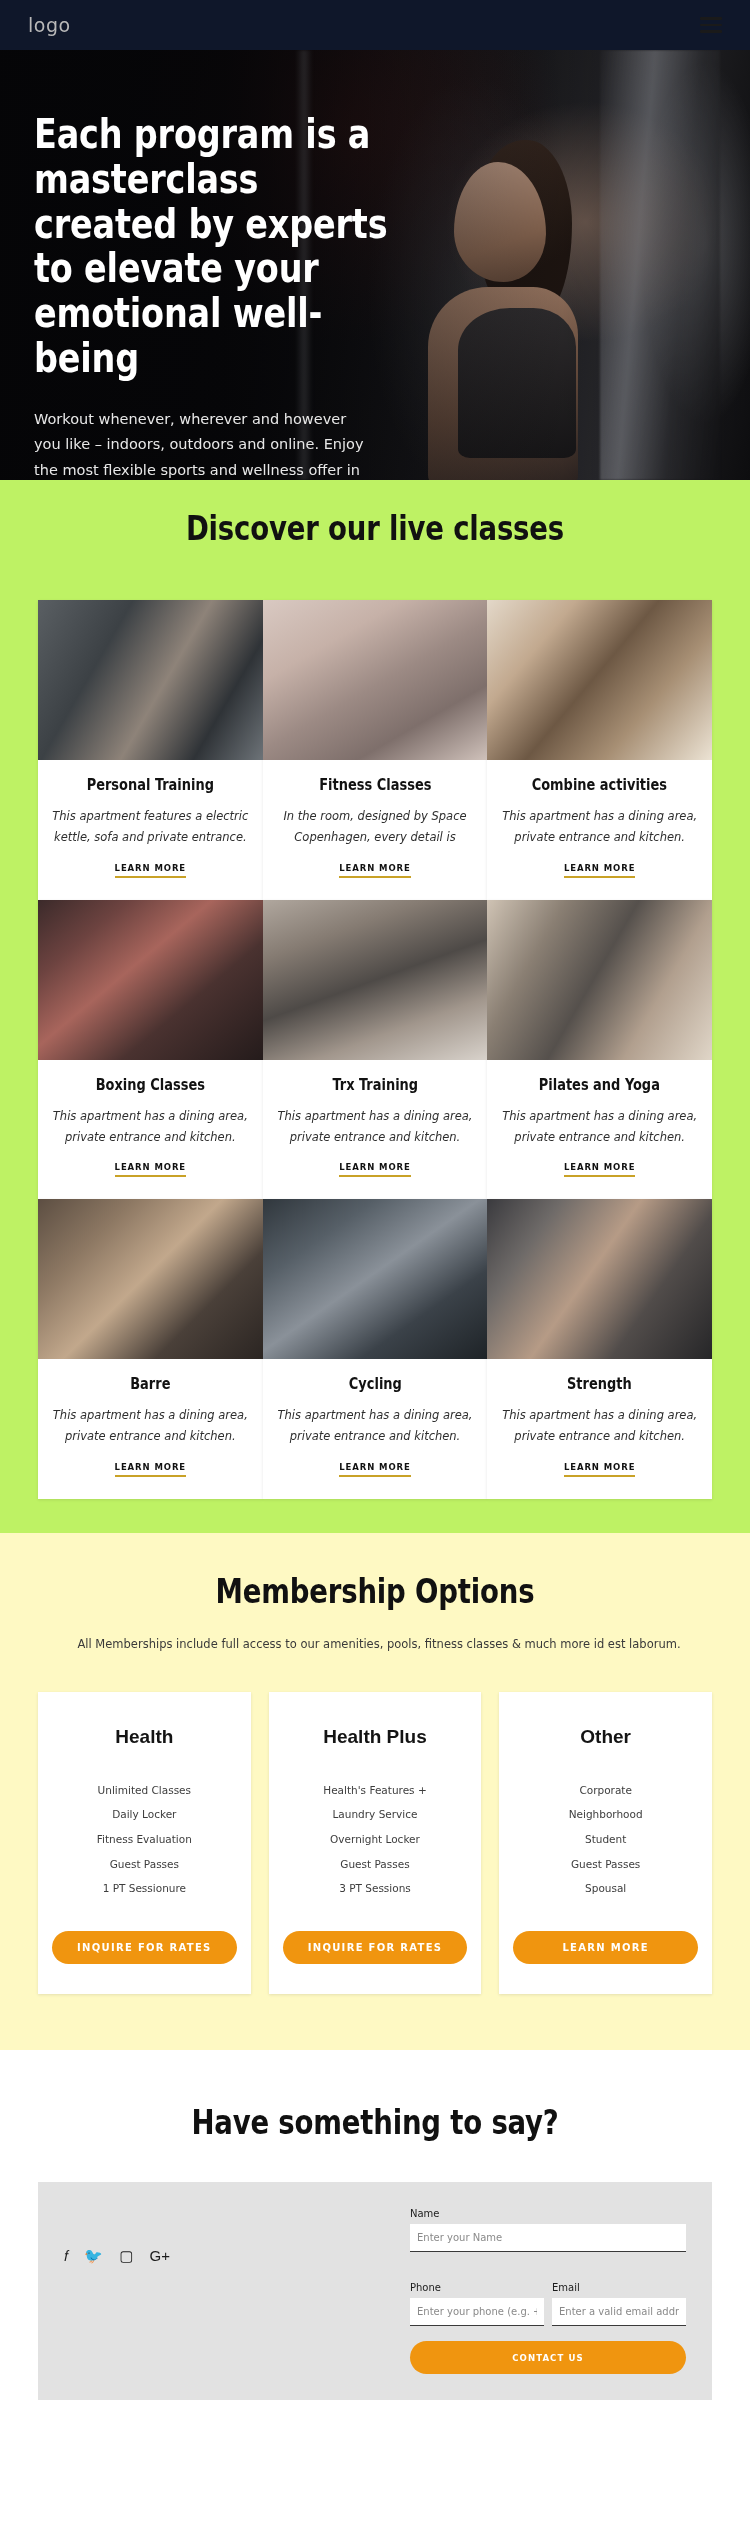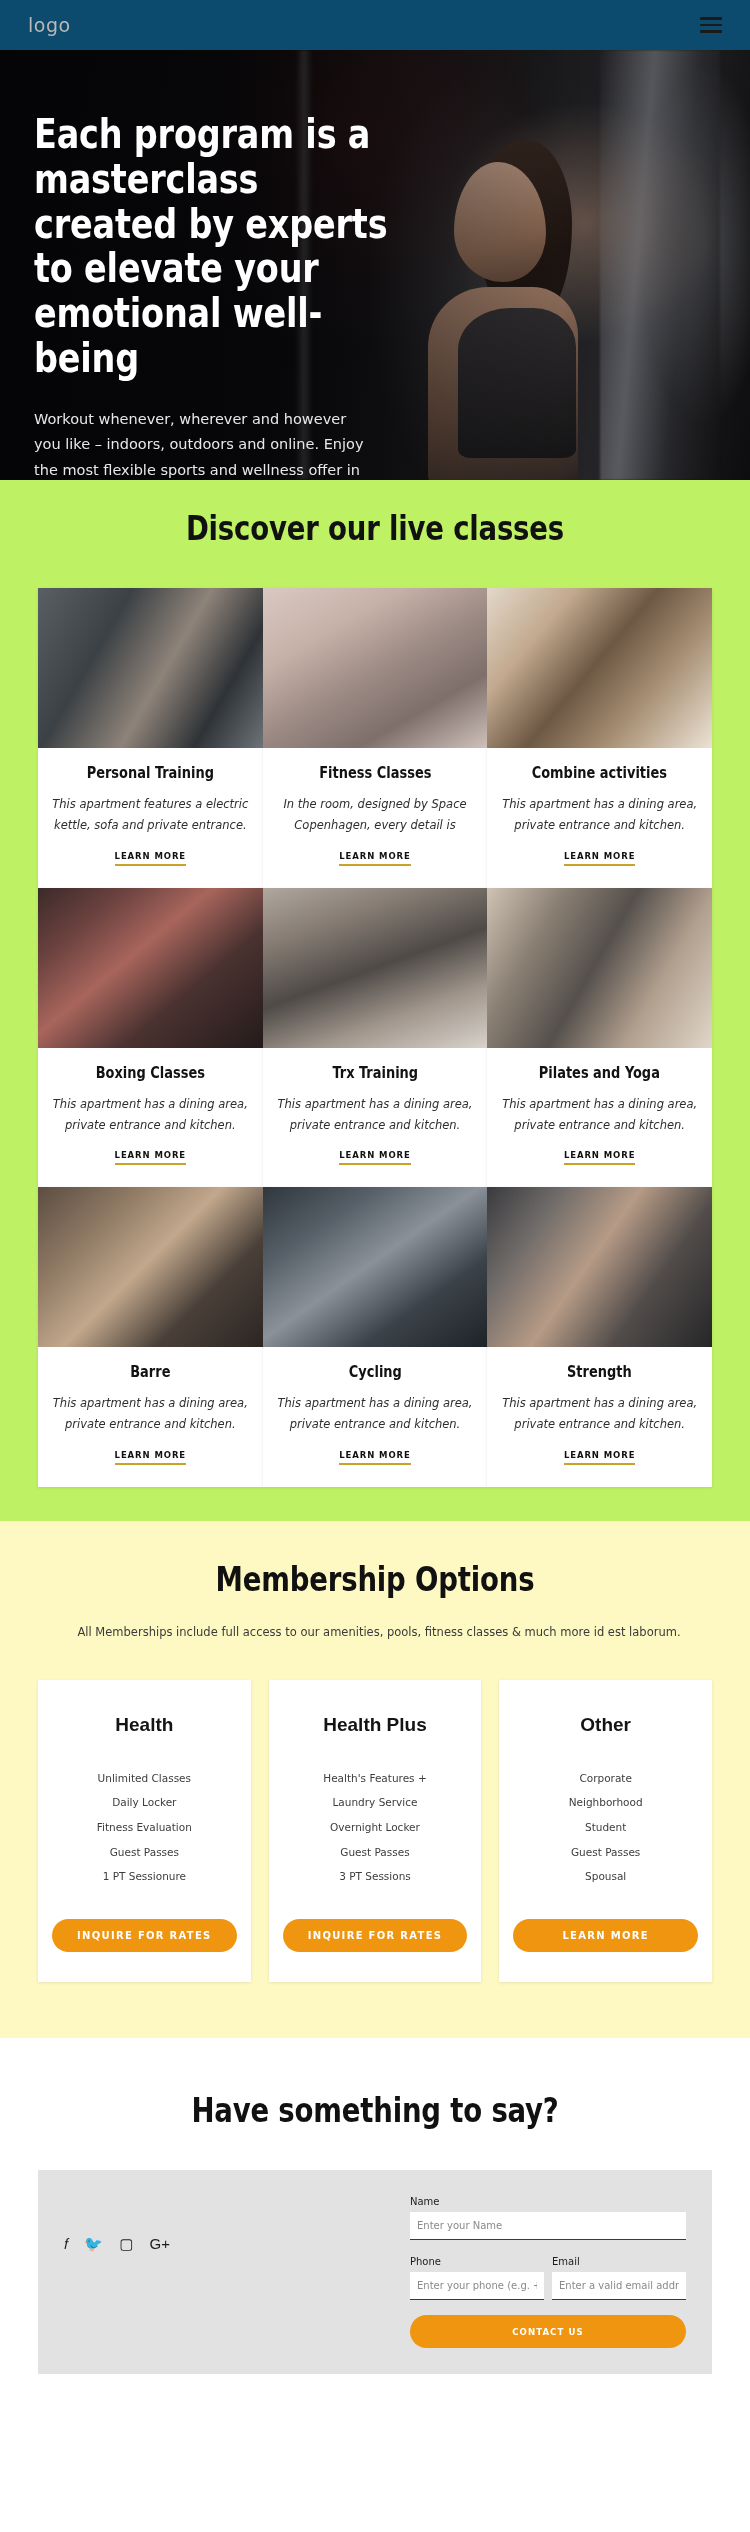--- a/index.html
+++ b/index.html
@@ -7,21 +7,21 @@
   body {
     font-family: "Liberation Sans", sans-serif;
     background:#ffffff;
     width:750px;
     overflow-x:hidden;
   }
   .page { width:750px; position:relative; }
 
   
   .header {
-    height:50px; background:#0c4a6e;
+    height:50px; background:#0f172a;
     display:flex; align-items:center; justify-content:space-between;
     padding:0 28px;
   }
   .logo {
     font-size:19px; color:#b9b9b9; letter-spacing:.5px;
     font-family:"DejaVu Sans", sans-serif; font-weight:400;
   }
   .burger { width:22px; display:flex; flex-direction:column; gap:4px; cursor:pointer; }
   .burger span { display:block; height:2.4px; background:#1a1a1a; border-radius:1px; }
 
@@ -89,21 +89,21 @@
   }
 
   
   .classes { background:#bef264; padding:28px 0 34px; }
   .sec-title {
     text-align:center;
     font-family:"DejaVu Sans Condensed","Liberation Sans Narrow","Liberation Sans", sans-serif;
     font-weight:700; font-size:34px; color:#111; letter-spacing:-.2px;
     transform:scaleX(.9);
   }
-  .grid { display:grid; grid-template-columns:repeat(3,1fr); gap:0; padding:0 38px; margin-top:40px; }
+  .grid { display:grid; grid-template-columns:repeat(3,1fr); gap:0; padding:0 38px; margin-top:52px; }
   .card { background:#fff; box-shadow:0 1px 3px rgba(0,0,0,.10); }
   .card-img { height:160px; position:relative; overflow:hidden; }
   .card-body { padding:16px 12px 22px; text-align:center; }
   .card-title {
     font-family:"DejaVu Sans Condensed","Liberation Sans Narrow","Liberation Sans", sans-serif;
     font-weight:700; font-size:15.5px; color:#121212; transform:scaleX(.93);
   }
   .card-desc {
     margin-top:12px; font-size:11.5px; line-height:1.85; color:#2e2e2e;
     font-style:italic; font-family:"DejaVu Sans", sans-serif;
@@ -165,21 +165,21 @@
   .socials { margin-top:22px; display:flex; gap:16px; align-items:center; }
   .socials span { font-size:15px; color:#1d1d1d; line-height:1; cursor:pointer; }
   .contact-right { width:310px; padding:26px 26px 26px 8px; }
   .fld-label { font-size:10px; color:#1c1c1c; margin-bottom:5px; font-family:"DejaVu Sans", sans-serif; }
   .fld {
     width:100%; border:none; border-bottom:1.5px solid #3a3a3a; background:#fff;
     padding:8px 7px; font-size:10px; color:#2b2b2b; outline:none;
     font-family:"DejaVu Sans", sans-serif;
   }
   .fld::placeholder { color:#8a8a8a; }
-  .row2 { display:flex; gap:8px; margin-top:16px; }
+  .row2 { display:flex; gap:8px; margin-top:30px; }
   .row2 > div { flex:1; }
   .contact-btn {
     margin-top:15px; width:100%; border:none; cursor:pointer;
     background:#f0950f; color:#fff; border-radius:30px; padding:11px;
     font-size:9.5px; font-weight:700; letter-spacing:1.1px;
     font-family:"DejaVu Sans Condensed","Liberation Sans Narrow", sans-serif;
   }
 </style>
 </head>
 <body>

